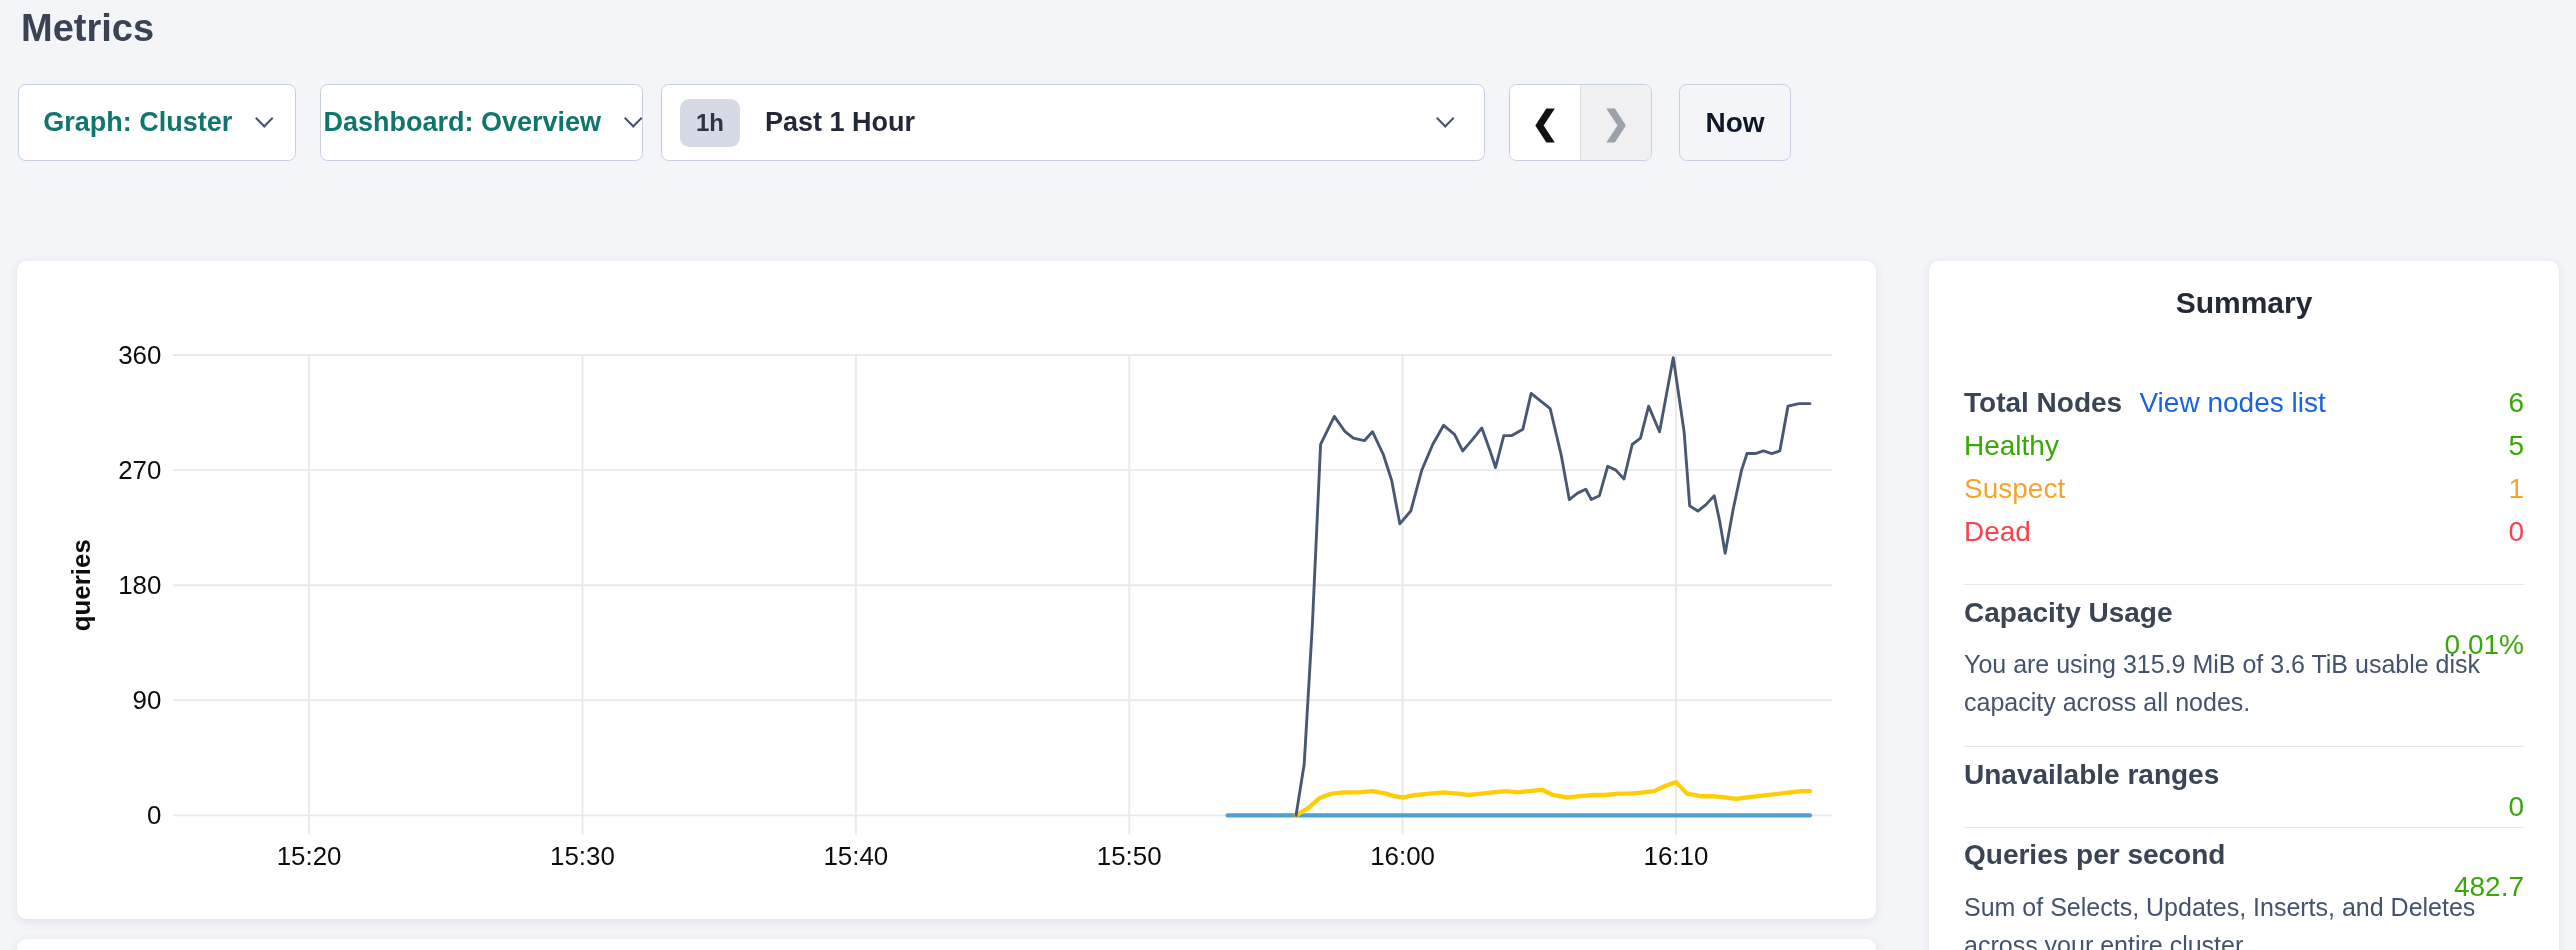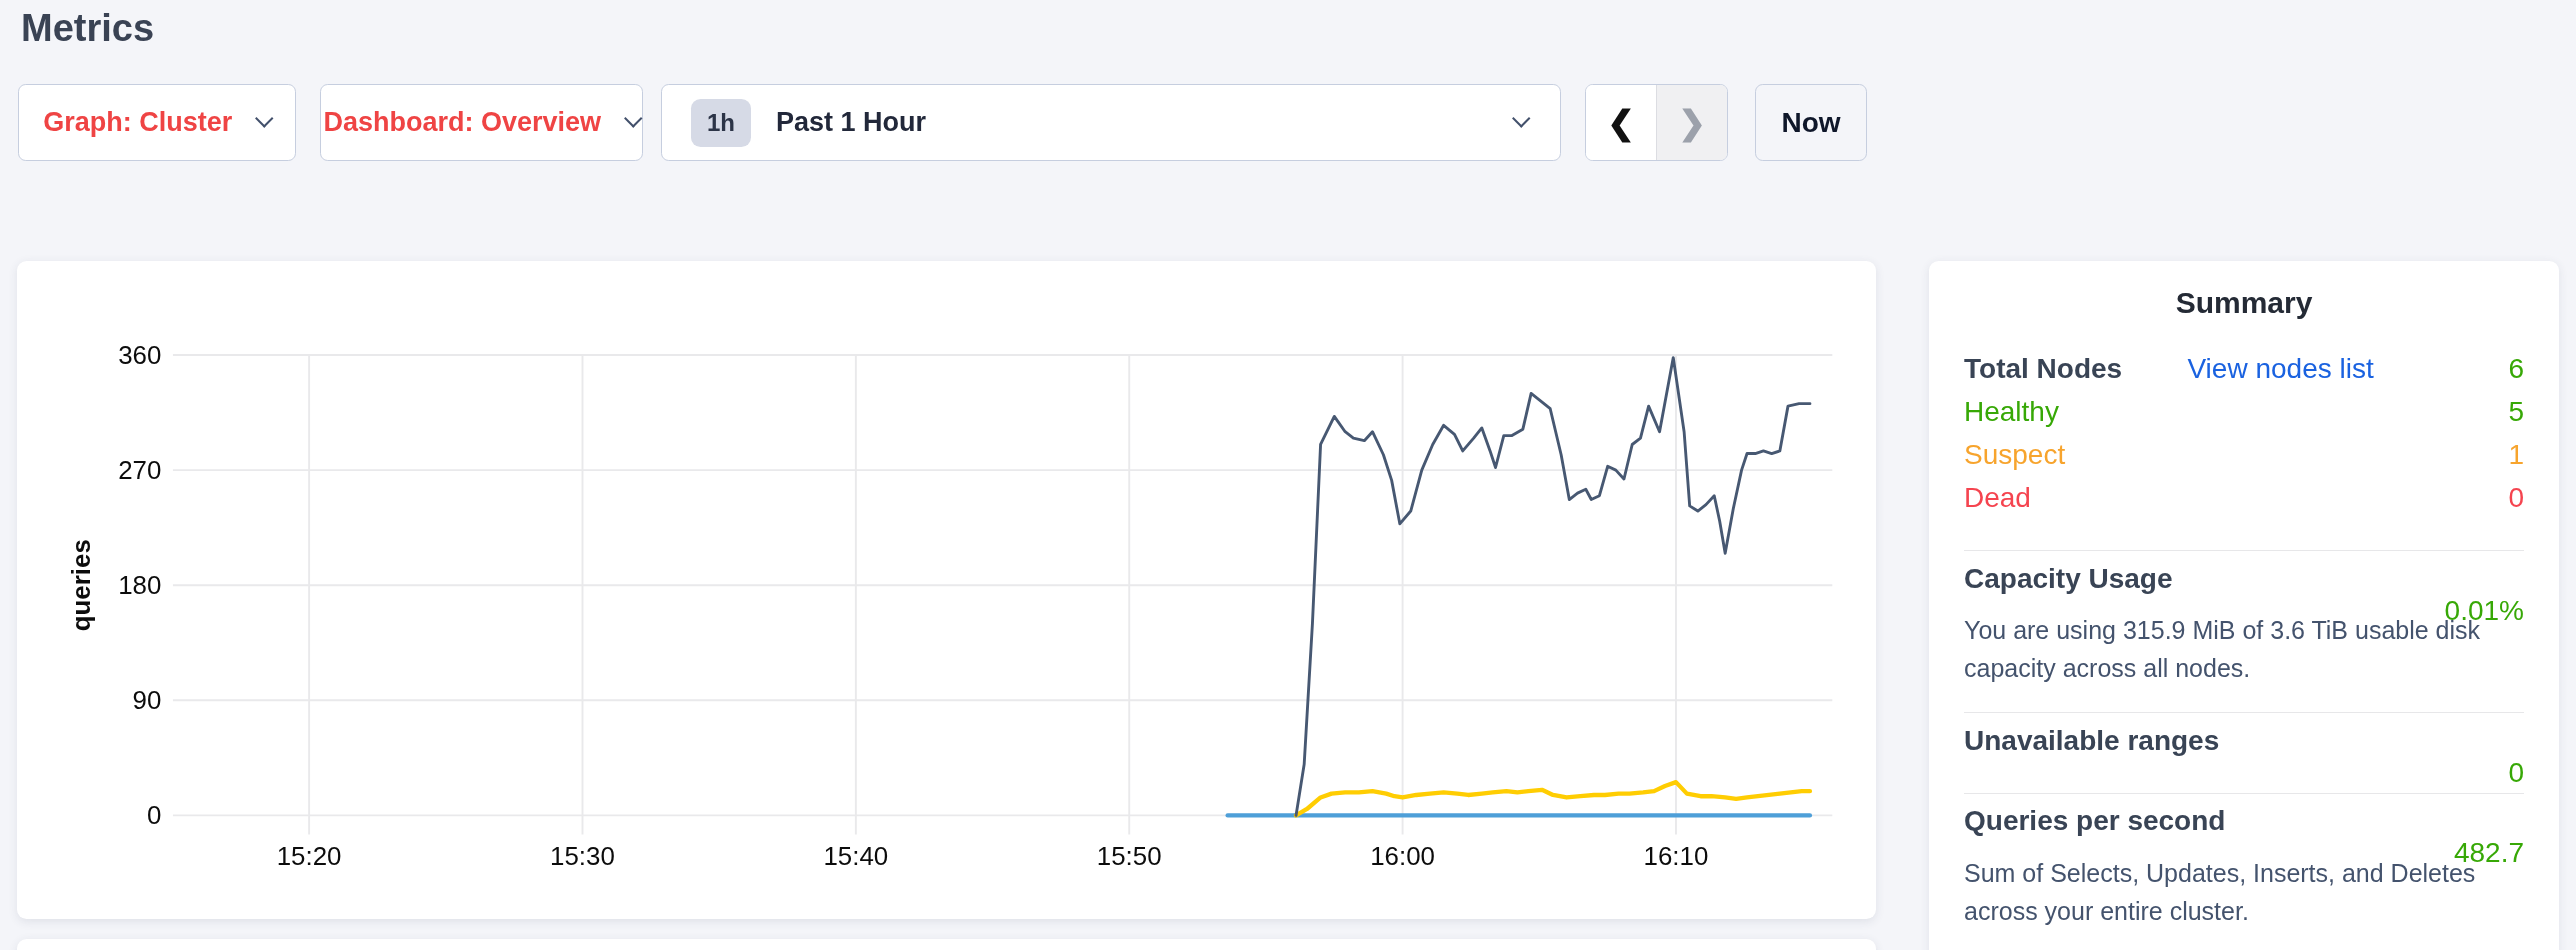--- a/index.html
+++ b/index.html
@@ -15,28 +15,28 @@
     position:absolute; left:21px; top:0;
     font-size:38px; font-weight:600; color:#3a4354; line-height:56px;
   }
   
   .toolbar { position:absolute; left:18px; top:84px; height:77px; display:flex; align-items:stretch; }
   .btnish {
     background:#fff; border:1.9px solid #c6cedf; border-radius:7.7px;
     display:flex; align-items:center; cursor:pointer;
     font-family:"Liberation Sans", sans-serif;
   }
-  .dd { justify-content:center; gap:26px; font-size:27px; font-weight:700; color:#ef4444; }
+  .dd { justify-content:center; gap:26px; font-size:27px; font-weight:700; color:#0f766e; }
   .dd-graph { width:278px; }
   .dd-dashboard { width:323px; margin-left:24px; }
   .chev {
     width:12.5px; height:12.5px; border:solid #42506b; border-width:0 2.9px 2.9px 0;
     transform:rotate(45deg) translate(-2.9px,-2.9px); display:inline-block;
   }
-  .time-dd { width:900px; margin-left:18px; padding:0 33px 0 29px; gap:25px;justify-content:center; }
+  .time-dd { width:824px; margin-left:18px; padding:0 33px 0 18px; gap:25px;justify-content:center; }
   .time-badge {
     background:#d6dae6; border-radius:9.6px; width:60px; height:48px;
     display:flex; align-items:center; justify-content:center;
     font-size:24px; font-weight:700; color:#2c3447;
   }
   .time-label { font-size:27px; font-weight:700; color:#22283a; }
   .time-dd .chev { margin-left:auto; }
   .arrow-group {
     margin-left:24px; width:143px; display:flex;
     border:1.9px solid #c6cedf; border-radius:7.7px; overflow:hidden; background:#fff;
@@ -65,21 +65,21 @@
   #chart-svg { position:absolute; left:0; top:0; width:1859px; height:658px; }
   #chart-svg .tick { font-family:"Liberation Sans", sans-serif; font-size:27px; fill:#0c0c0c; }
   #chart-svg .axis-label { font-family:"Liberation Sans", sans-serif; font-size:27px; font-weight:700; fill:#0c0c0c; }
   
   .summary-title { text-align:center; font-size:30px; font-weight:700; color:#242a35; }
   .srow { display:flex; align-items:baseline; font-size:28px; height:43px; }
   .srow .lbl { font-weight:700; color:#394455; }
   .srow .link { color:#1a62e0; text-decoration:none; margin-left:17.3px; cursor:pointer; }
   .srow .val { margin-left:auto; }
   .green { color:#37a806; }
-  .first-row { margin-top:33px;gap:48px; }
+  .first-row { margin-top:67px; }
   .summary-card hr { border:none; border-top:1.9px solid #e7e7e9; margin-top:25px; }
   .sect { margin-top:11.5px;flex-direction:column; }
   .summary-card p { font-size:25px; color:#44536d; line-height:38px; margin-top:5.8px; }
   .gap-lg { margin-top:31px; }
 </style>
 </head>
 <body>
 
 <h1 class="page-title">Metrics</h1>
 

